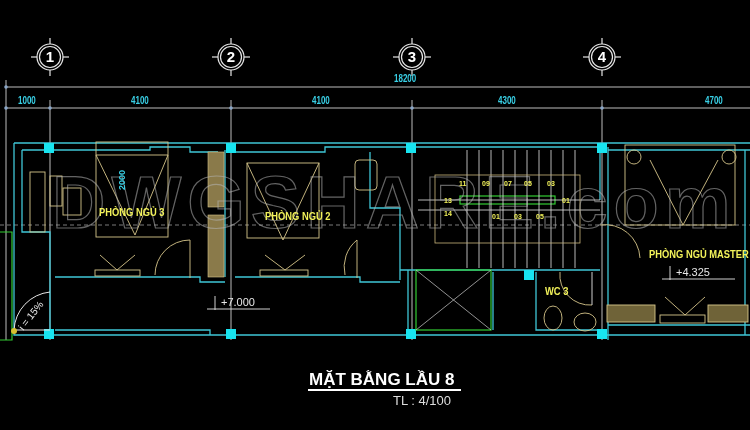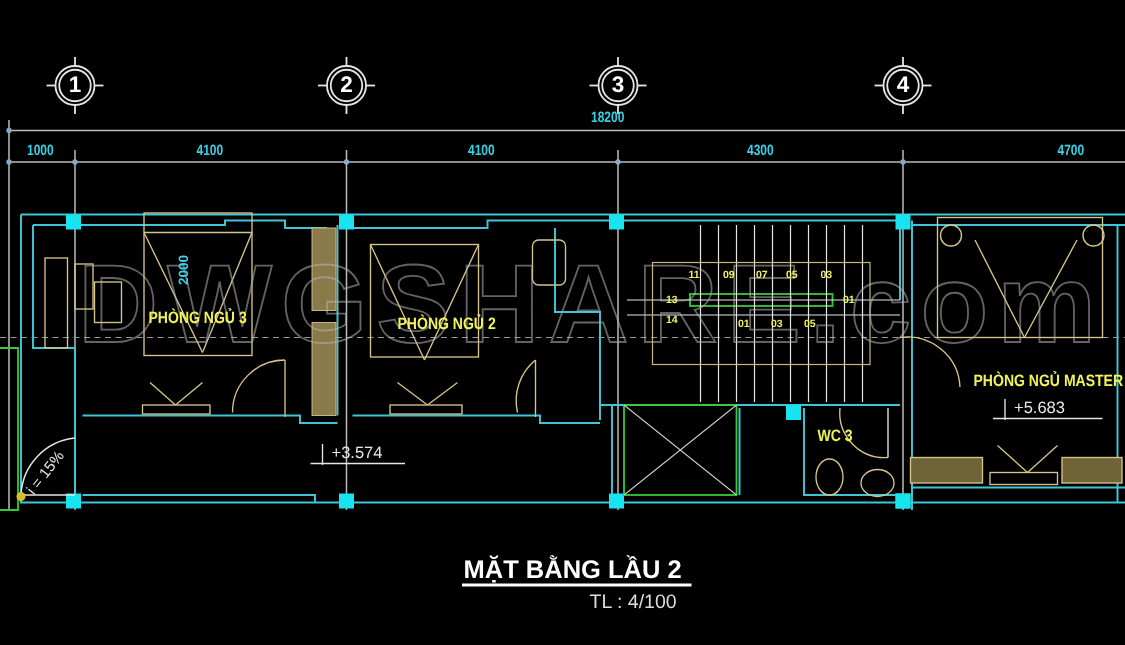--- a/index.html
+++ b/index.html
@@ -234,17 +234,17 @@
 <div class="lbl stair" style="left:524px;top:180px;">05</div>
 <div class="lbl stair" style="left:547px;top:180px;">03</div>
 <div class="lbl stair" style="left:444px;top:197px;">13</div>
 <div class="lbl stair" style="left:562px;top:197px;">01</div>
 <div class="lbl stair" style="left:444px;top:210px;">14</div>
 <div class="lbl stair" style="left:492px;top:213px;">01</div>
 <div class="lbl stair" style="left:514px;top:213px;">03</div>
 <div class="lbl stair" style="left:536px;top:213px;">05</div>
 
 <div class="lbl lvl" style="left:14px;top:310px;transform:rotate(-52deg);font-size:10px;">i = 15%</div>
-<div class="lbl lvl" style="left:221px;top:296px;">+3.574</div>
-<div class="lbl lvl" style="left:676px;top:266px;">+5.683</div>
-
-<div class="lbl title" style="left:309px;top:370px;">MẶT BẰNG LẦU 2</div>
+<div class="lbl lvl" style="left:221px;top:296px;">+7.000</div>
+<div class="lbl lvl" style="left:676px;top:266px;">+4.325</div>
+
+<div class="lbl title" style="left:309px;top:370px;">MẶT BẰNG LẦU 8</div>
 <div class="lbl scale" style="left:393px;top:393px;">TL : 4/100</div>
 
 </body></html>

